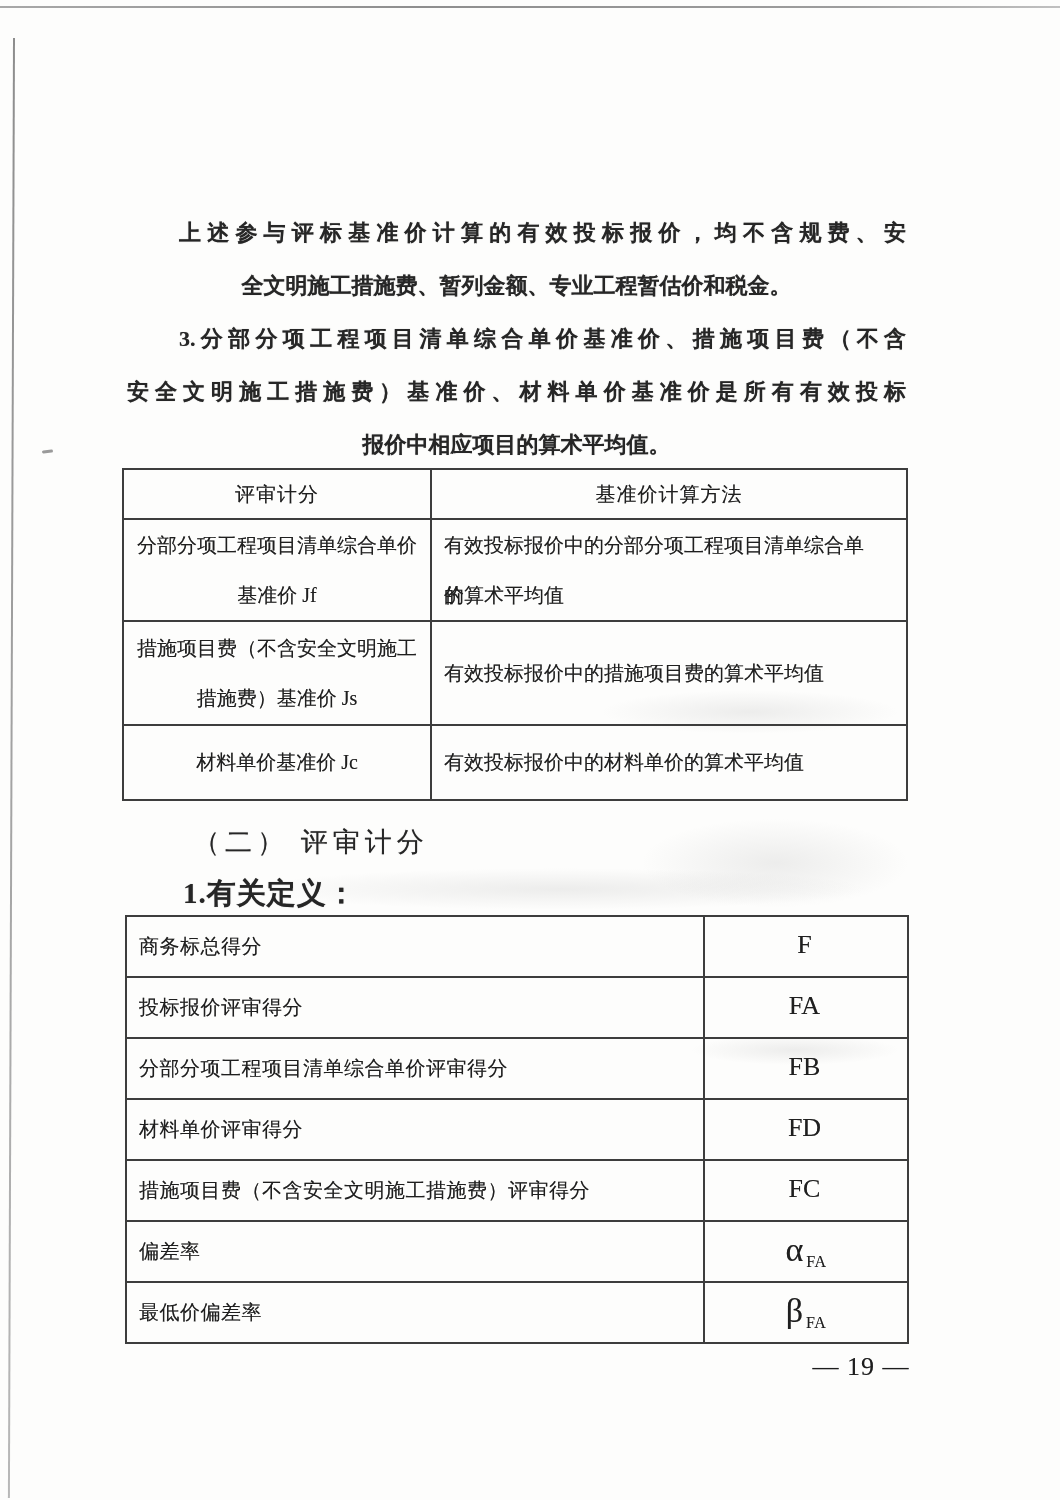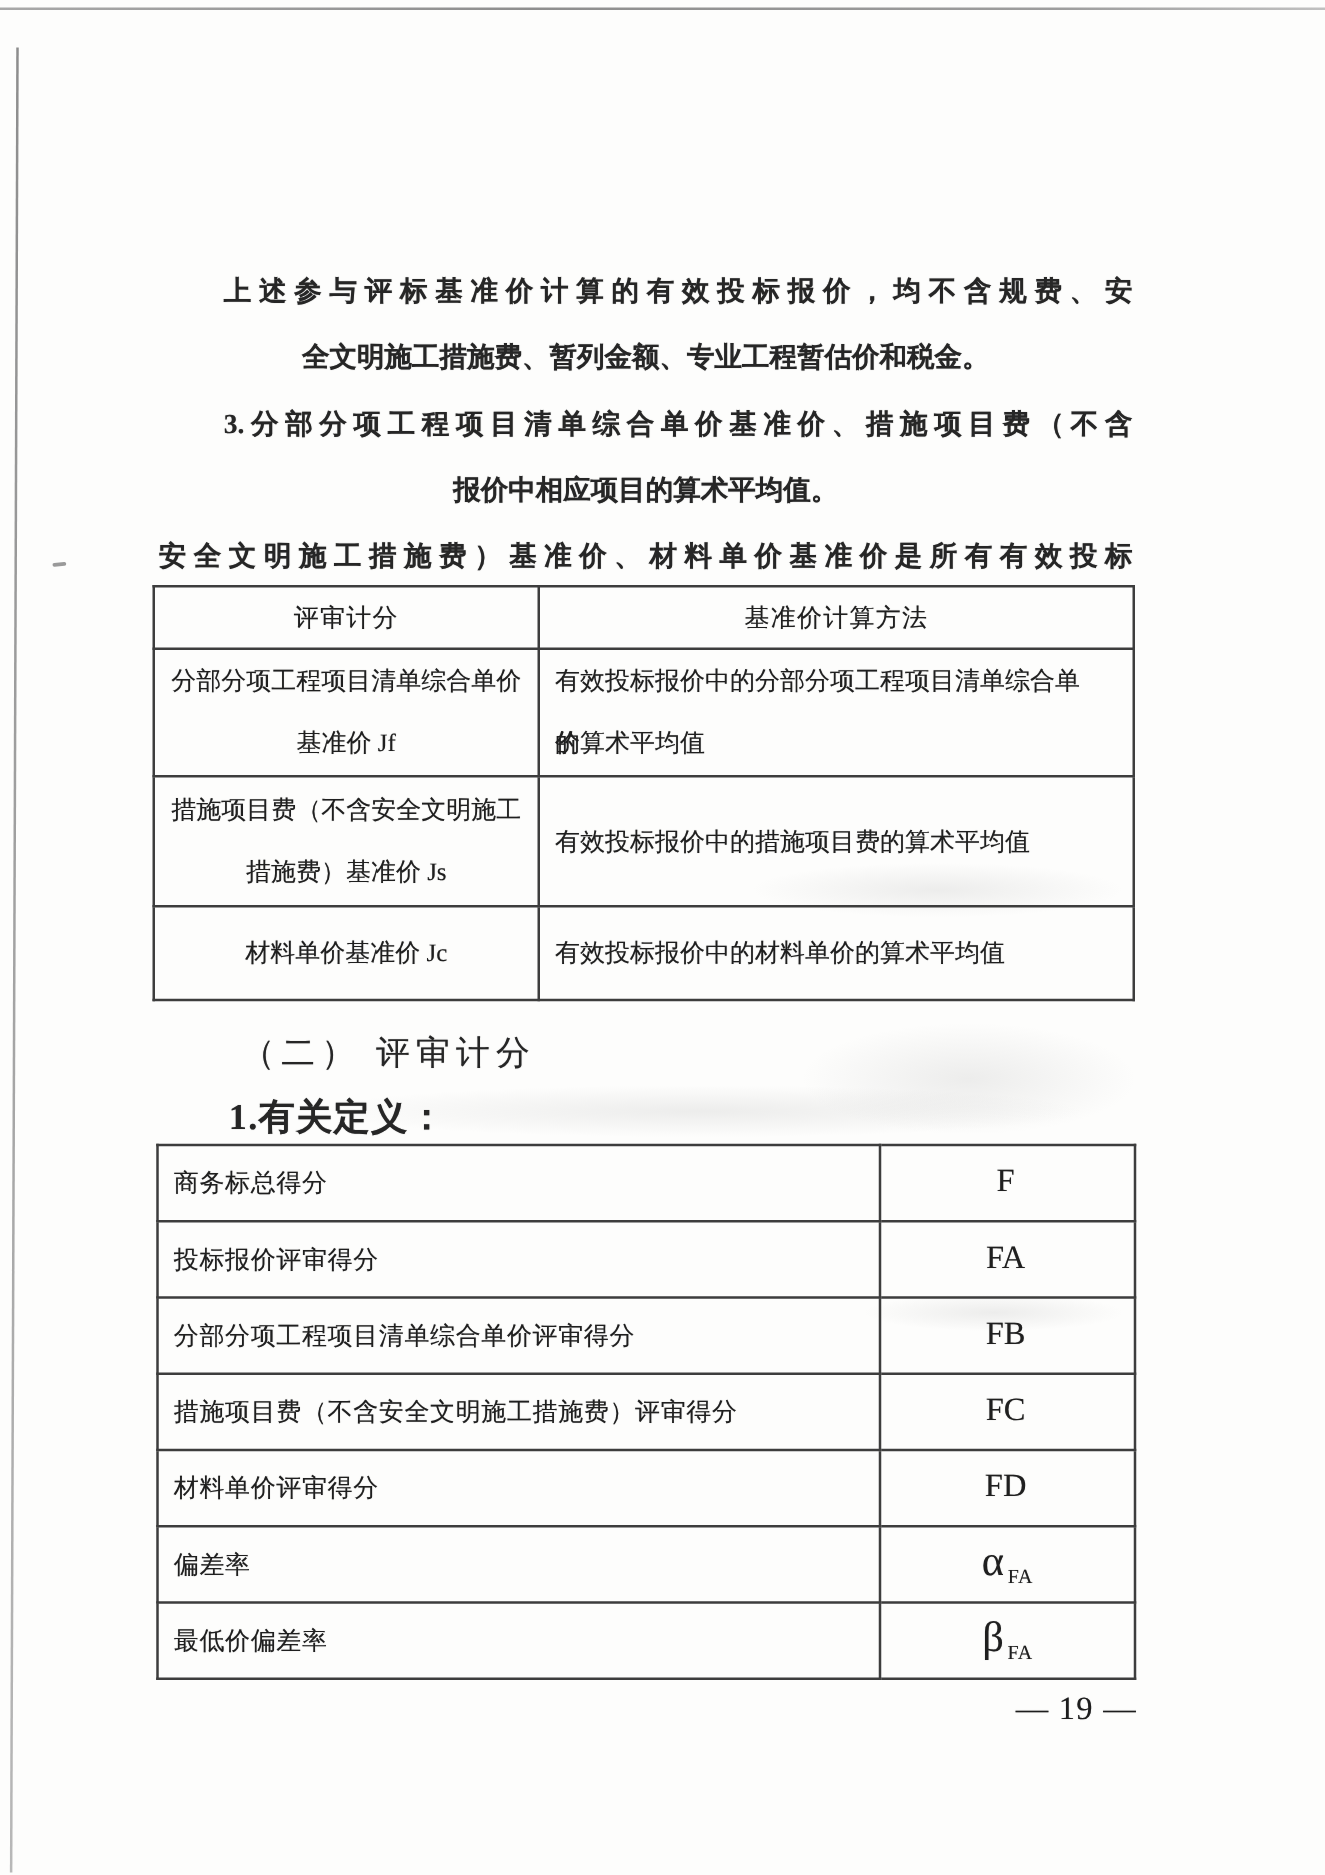--- a/index.html
+++ b/index.html
@@ -99,22 +99,22 @@
   <div class="dash-mark"></div>
   <div class="smudge sm1"></div>
   <div class="smudge sm2"></div>
   <div class="smudge sm3"></div>
   <div class="smudge sm4"></div>
 
   <div class="textblock">
     <div class="tline just indent">上述参与评标基准价计算的有效投标报价，均不含规费、安</div>
     <div class="tline">全文明施工措施费、暂列金额、专业工程暂估价和税金。</div>
     <div class="tline just indent">3.分部分项工程项目清单综合单价基准价、措施项目费（不含</div>
+    <div class="tline just">安全文明施工措施费）基准价、材料单价基准价是所有有效投标</div>
     <div class="tline">报价中相应项目的算术平均值。</div>
-    <div class="tline just">安全文明施工措施费）基准价、材料单价基准价是所有有效投标</div>
   </div>
 
   <table class="t1">
     <colgroup>
         <col style="width:308px">
         <col style="width:476px">
       </colgroup>
     <tbody>
         <tr>
       <th>评审计分</th>
@@ -159,26 +159,26 @@
     </tr>
     <tr>
       <td class="dlabel">投标报价评审得分</td>
       <td class="dsym"><span class="sym">FA</span><span class="ssub"></span></td>
     </tr>
     <tr>
       <td class="dlabel">分部分项工程项目清单综合单价评审得分</td>
       <td class="dsym"><span class="sym">FB</span><span class="ssub"></span></td>
     </tr>
     <tr>
+      <td class="dlabel">材料单价评审得分</td>
+      <td class="dsym"><span class="sym">FD</span><span class="ssub"></span></td>
+    </tr>
+    <tr>
       <td class="dlabel">措施项目费（不含安全文明施工措施费）评审得分</td>
       <td class="dsym"><span class="sym">FC</span><span class="ssub"></span></td>
-    </tr>
-    <tr>
-      <td class="dlabel">材料单价评审得分</td>
-      <td class="dsym"><span class="sym">FD</span><span class="ssub"></span></td>
     </tr>
     <tr class="greek">
       <td class="dlabel">偏差率</td>
       <td class="dsym"><span class="sym">α</span><span class="ssub">FA</span></td>
     </tr>
     <tr class="greek">
       <td class="dlabel">最低价偏差率</td>
       <td class="dsym"><span class="sym">β</span><span class="ssub">FA</span></td>
     </tr>
   </tbody>

